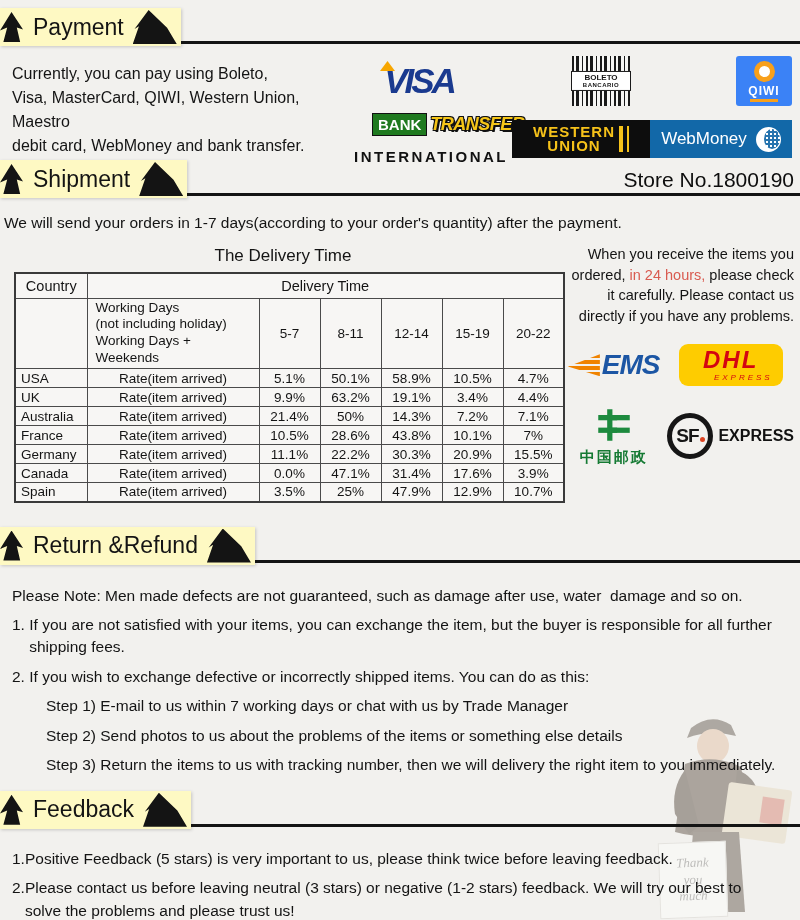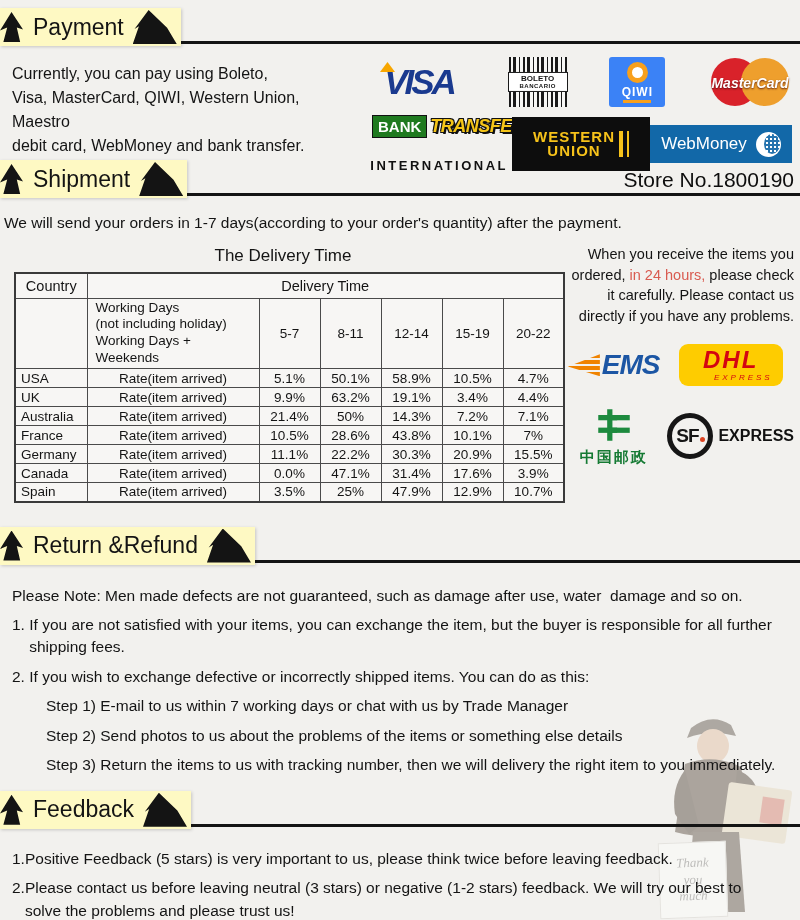--- a/index.html
+++ b/index.html
@@ -35,22 +35,22 @@
   .qiwi-bar { width:28px; height:3px; background:#f8a01c; margin-top:1px; }
   .logo-mc { position:relative; width:84px; height:52px; }
   .mc-red { position:absolute; left:3px; top:2px; width:48px; height:48px; border-radius:50%; background:#d9222a; }
   .mc-orange { position:absolute; right:3px; top:2px; width:48px; height:48px; border-radius:50%; background:#ee9f2d; }
   .mc-txt { position:absolute; width:100%; text-align:center; top:19px; color:#fff; font-style:italic; font-weight:700; font-size:14px; text-shadow:0 1px 2px rgba(70,10,10,.85); }
 
   .logo-bt { width:140px; display:flex; flex-direction:column; align-items:flex-end; }
   .bt-row { display:flex; align-items:center; gap:3px; width:100%; }
   .bt-bank { background:#1f7a1f; color:#fff; font-weight:700; font-size:15px; padding:2px 5px; border:1px solid #111; }
   .bt-transfer { color:#f5c518; font-style:italic; font-weight:700; font-size:18px; letter-spacing:-.5px; text-shadow:-1px -1px 0 #111, 1px -1px 0 #111, -1px 1px 0 #111, 1px 1px 0 #111, 2px 2px 0 #111; }
-  .bt-intl { font-size:13px; font-weight:700; letter-spacing:2.5px; color:#111; margin-top:20px; margin-right:4px; }
-  .logo-wu { width:138px; height:54px; background:#0d0d0d; display:flex; align-items:center; justify-content:center; gap:4px; }
+  .bt-intl { font-size:15px; font-weight:700; letter-spacing:2.5px; color:#111; margin-top:12px; margin-right:4px; }
+  .logo-wu { width:138px; height:38px; background:#0d0d0d; display:flex; align-items:center; justify-content:center; gap:4px; }
   .wu-txt { color:#f6c21a; font-weight:700; font-size:15px; line-height:.95; text-align:center; letter-spacing:1px; }
   .wu-bars { width:10px; height:26px; border-left:4px solid #f6c21a; border-right:2px solid #f6c21a; }
   .logo-wm { width:142px; height:38px; background:#1268a8; display:flex; align-items:center; justify-content:center; gap:9px; }
   .wm-txt { color:#fff; font-size:17px; }
   .wm-globe { width:25px; height:25px; border-radius:50%; background:#fff; position:relative; overflow:hidden; }
   .wm-globe::after { content:""; position:absolute; right:1px; top:2px; width:16px; height:20px; border-radius:50%;
       background-image:repeating-linear-gradient(0deg,#2573ae 0 2px,transparent 2px 4px),repeating-linear-gradient(90deg,#2573ae 0 2px,transparent 2px 4px); }
 
   
   .ship-intro { margin:16px 0 0 4px; font-size:15.5px; }
@@ -142,25 +142,20 @@
             <div class="boleto-label">
               <span>BOLETO</span>
               <span class="boleto-sub">BANCARIO</span>
             </div>
           </div>
           <div class="logo-qiwi">
             <span class="qiwi-q"></span>
             <span class="qiwi-txt">QIWI</span>
             <span class="qiwi-bar"></span>
           </div>
-          <div class="logo-mc">
-            <span class="mc-red"></span>
-            <span class="mc-orange"></span>
-            <span class="mc-txt">MasterCard</span>
-          </div>
         </div>
         <div class="paylogo-row">
           <div class="logo-bt">
             <div class="bt-row">
               <span class="bt-bank">BANK</span>
               <span class="bt-transfer">TRANSFER</span>
             </div>
             <div class="bt-intl">INTERNATIONAL</div>
           </div>
           <div class="logo-wu">

